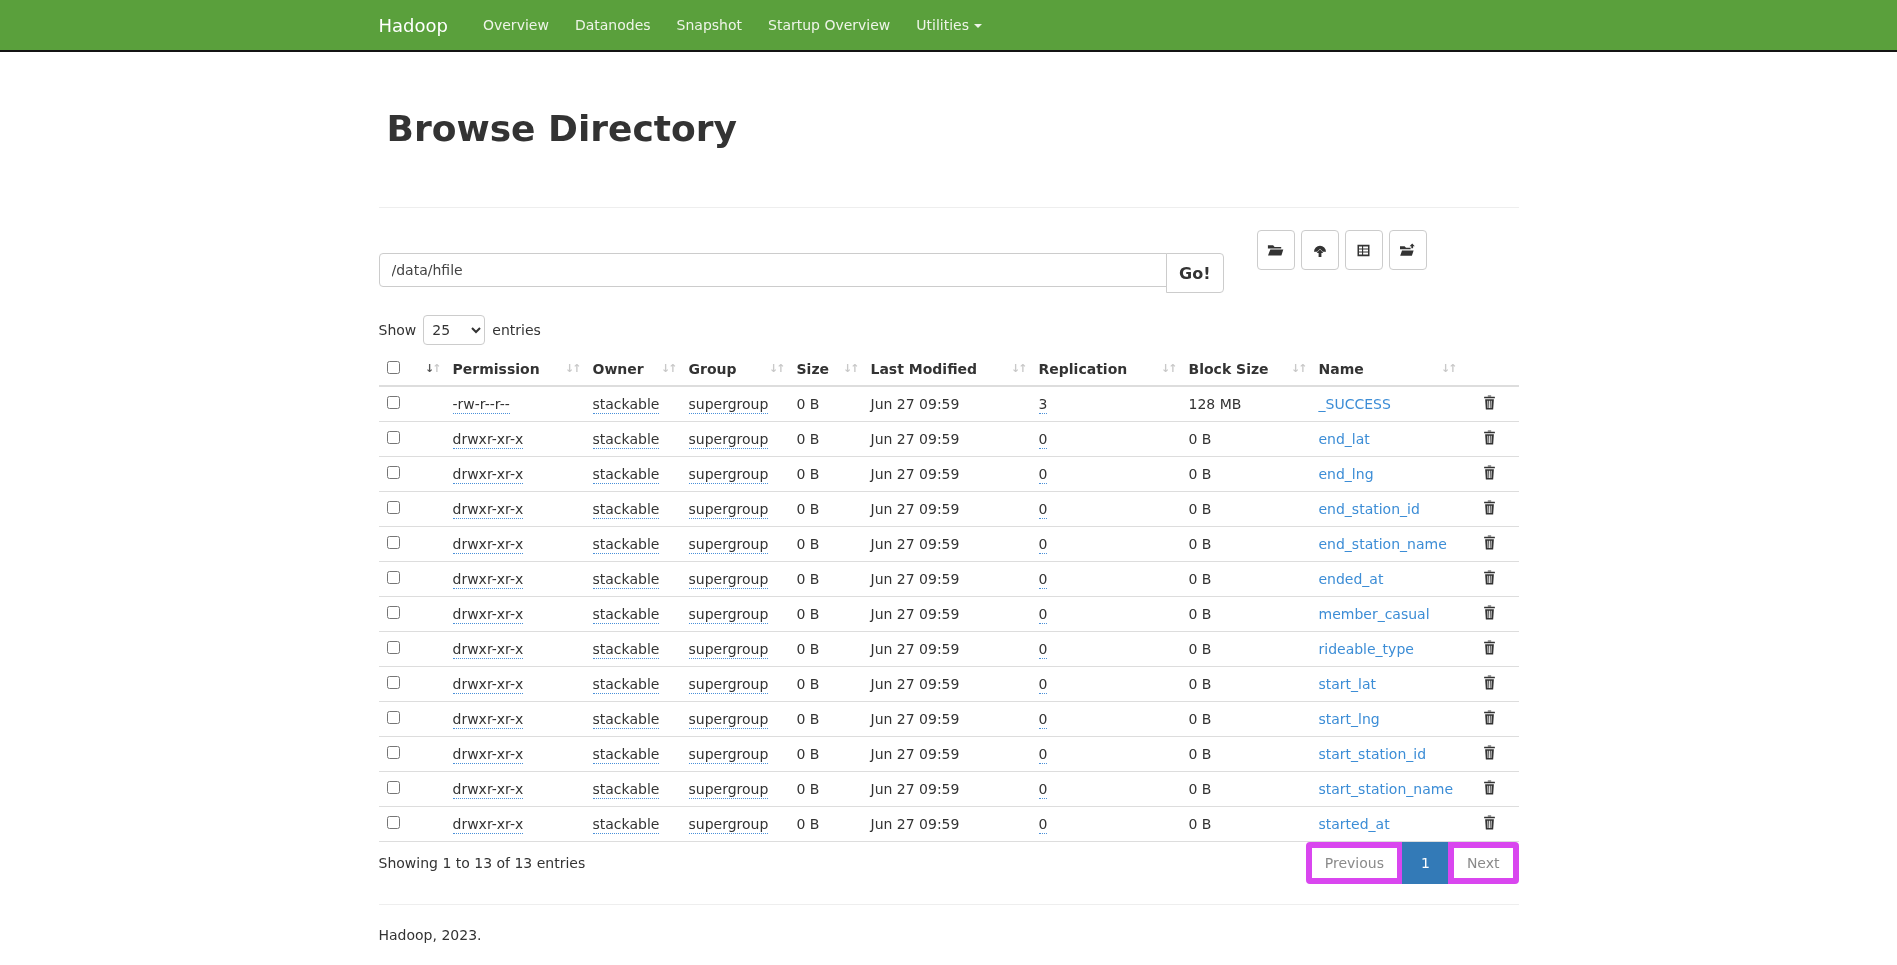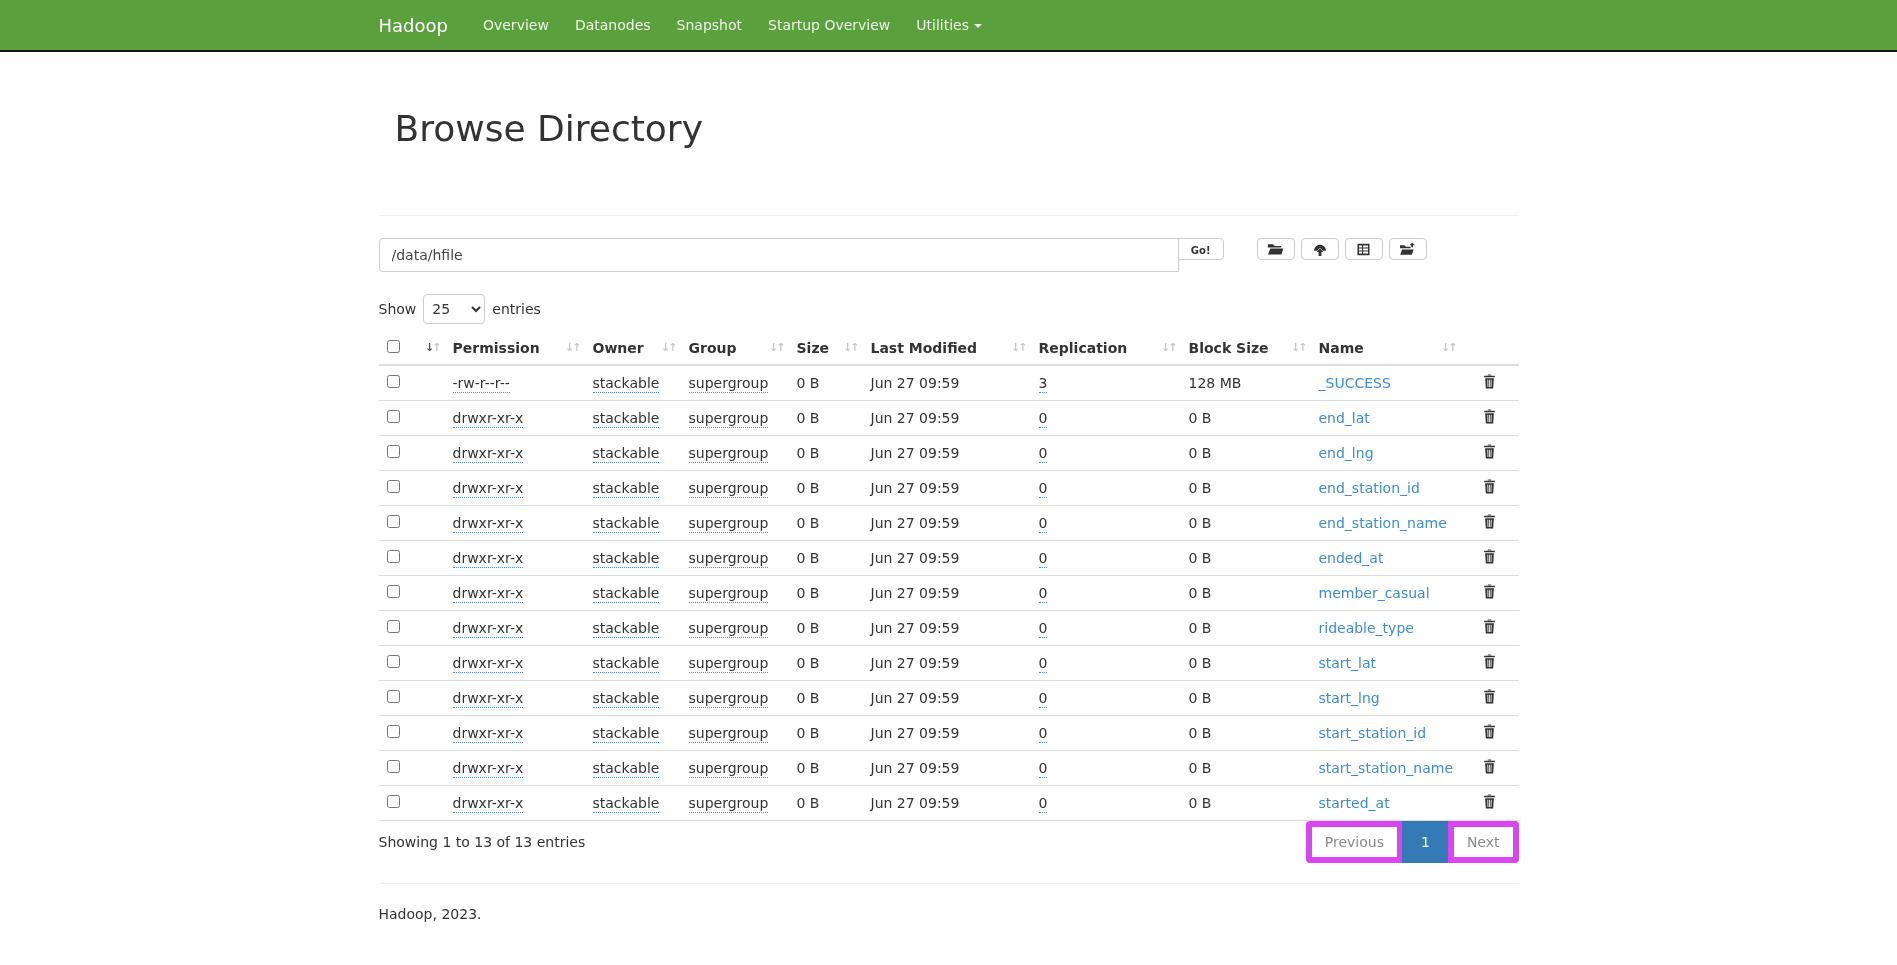--- a/index.html
+++ b/index.html
@@ -17,33 +17,33 @@
   .navbar { height:52px; background:#5aa03c; border-bottom:2px solid #141414; }
   .nav-inner { width:1170px; margin:0 auto; padding:0 15px; display:flex; align-items:center; height:50px; }
   .brand { color:#ffffff; font-size:18px; margin-right:22px; cursor:pointer; white-space:nowrap; }
   .nav-links { display:flex; }
   .nav-link { color:#eef4e8; padding:0 13px; line-height:50px; font-size:14px; cursor:pointer; white-space:nowrap; }
   .caret { display:inline-block; margin-left:5px; vertical-align:middle; border-top:4px solid #eef4e8; border-left:4px solid transparent; border-right:4px solid transparent; }
 
   
   .container { width:1170px; margin:0 auto; padding:0 15px; }
   .page-header { margin:56px 0 22px; padding-bottom:50px; border-bottom:1px solid #eee; }
-  h1 { margin:16px; font-size:36px; font-weight:400; color:#333; line-height:1.15; }
+  h1 { margin:8px; font-size:36px; font-weight:700; color:#333; line-height:1.15; }
 
   
   .toolbar-row { display:flex; align-items:flex-start; }
-  .input-group { display:flex; width:845px; }
+  .input-group { display:flex; width:845px;margin-top:23px; }
   .input-group input {
     flex:1; height:34px; padding:6px 12px; border:1px solid #ccc;
     border-radius:4px 0 0 4px; font-size:14px; color:#444; outline:none;
     font-family:inherit;
   }
   .btn {
-    height:22px; background:#fff; border:1px solid #ccc; border-radius:4px;
-    color:#333; font-size:10px; cursor:pointer; font-family:inherit;
+    height:40px; background:#fff; border:1px solid #ccc; border-radius:4px;
+    color:#333; font-size:16px; cursor:pointer; font-family:inherit;
   }
   .btn.go { border-radius:0 4px 4px 0; margin-left:-1px; padding:6px 12px; font-weight:bold; }
   .icon-btns { margin-left:33px; display:flex; gap:6px; }
   .icon-btns .btn { width:38px; display:flex; align-items:center; justify-content:center; padding:0; }
 
   
   .controls-row { display:flex; justify-content:space-between; align-items:center; margin-top:22px; }
   .show-entries { display:flex; align-items:center; }
   .show-entries select {
     height:30px; min-width:62px; margin:0 7px; border:1px solid #ccc; border-radius:4px;

